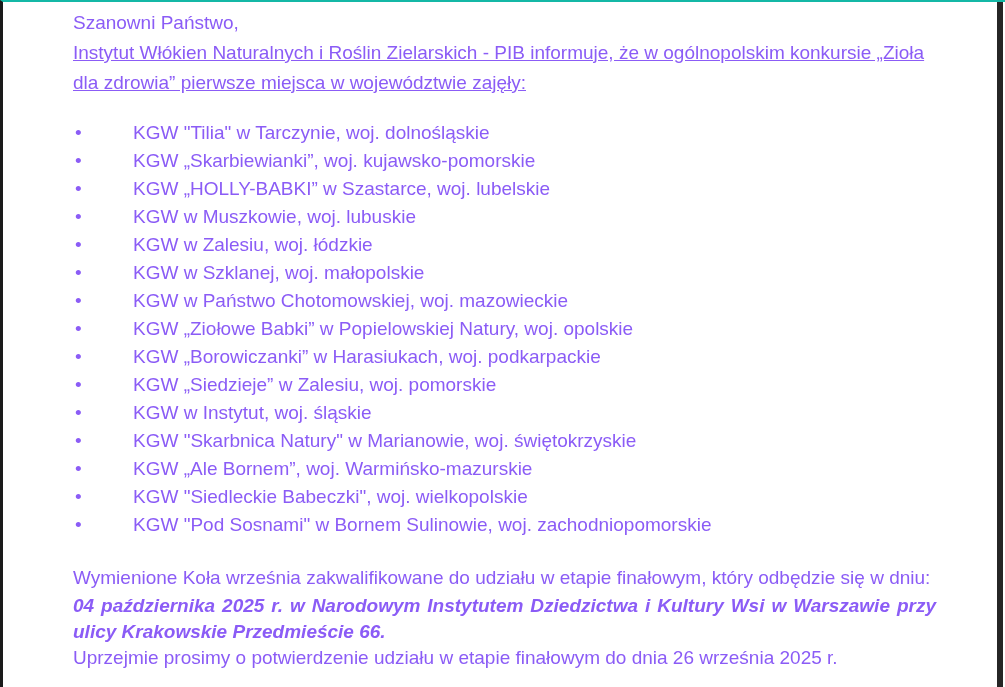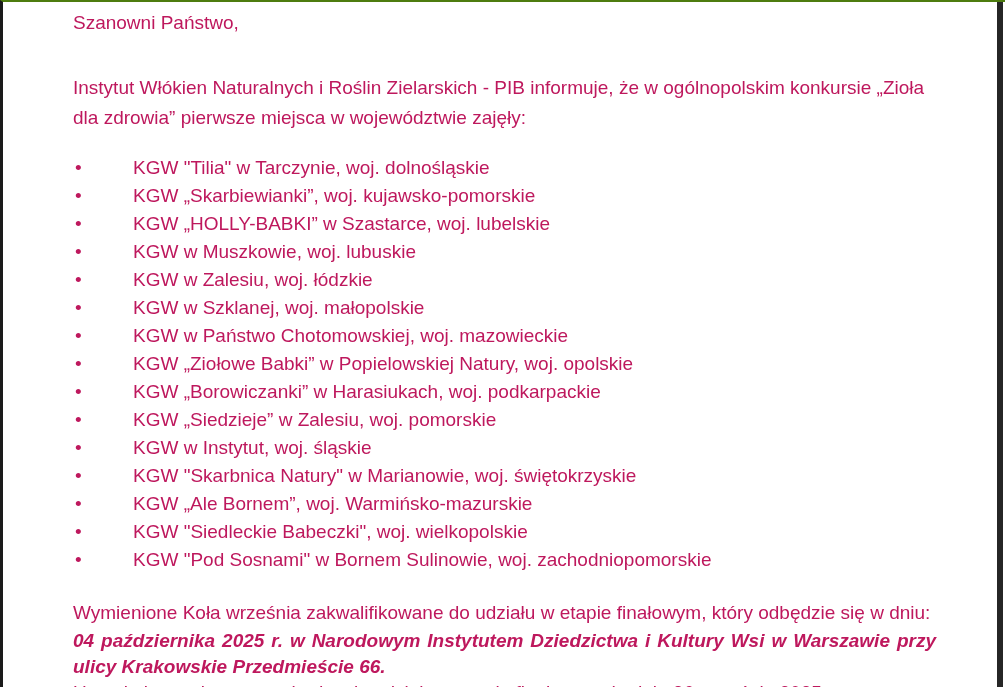--- a/index.html
+++ b/index.html
@@ -6,25 +6,25 @@
     margin: 0;
     padding: 0;
     background: #ffffff;
   }
   .page {
     position: relative;
     width: 1005px;
     height: 687px;
     box-sizing: border-box;
     background: #ffffff;
-    border-top: 2px solid #4d7c0f;
+    border-top: 2px solid #14b8a6;
     border-left: 3px solid #1a1a1a;
     overflow: hidden;
     font-family: "Liberation Sans", sans-serif;
-    color: #be185d;
+    color: #8b5cf6;
   }
   .right-bar {
     position: absolute;
     top: 0;
     right: 2px;
     width: 6px;
     height: 687px;
     background: #262626;
   }
   .content {
@@ -34,22 +34,22 @@
     padding: 0 69px 0 70px;
     font-size: 19px;
     overflow: hidden;
   }
   p { margin: 0; }
   .greeting {
     margin-top: 6px;
     line-height: 30px;
   }
   .intro {
-    margin-top: 35px;
     line-height: 30px;
+    text-decoration: underline;
   }
   ul.winner-list {
     list-style: none;
     margin: 21px 0 0 0;
     padding: 0;
   }
   ul.winner-list li {
     position: relative;
     padding-left: 60px;
     line-height: 28px;

